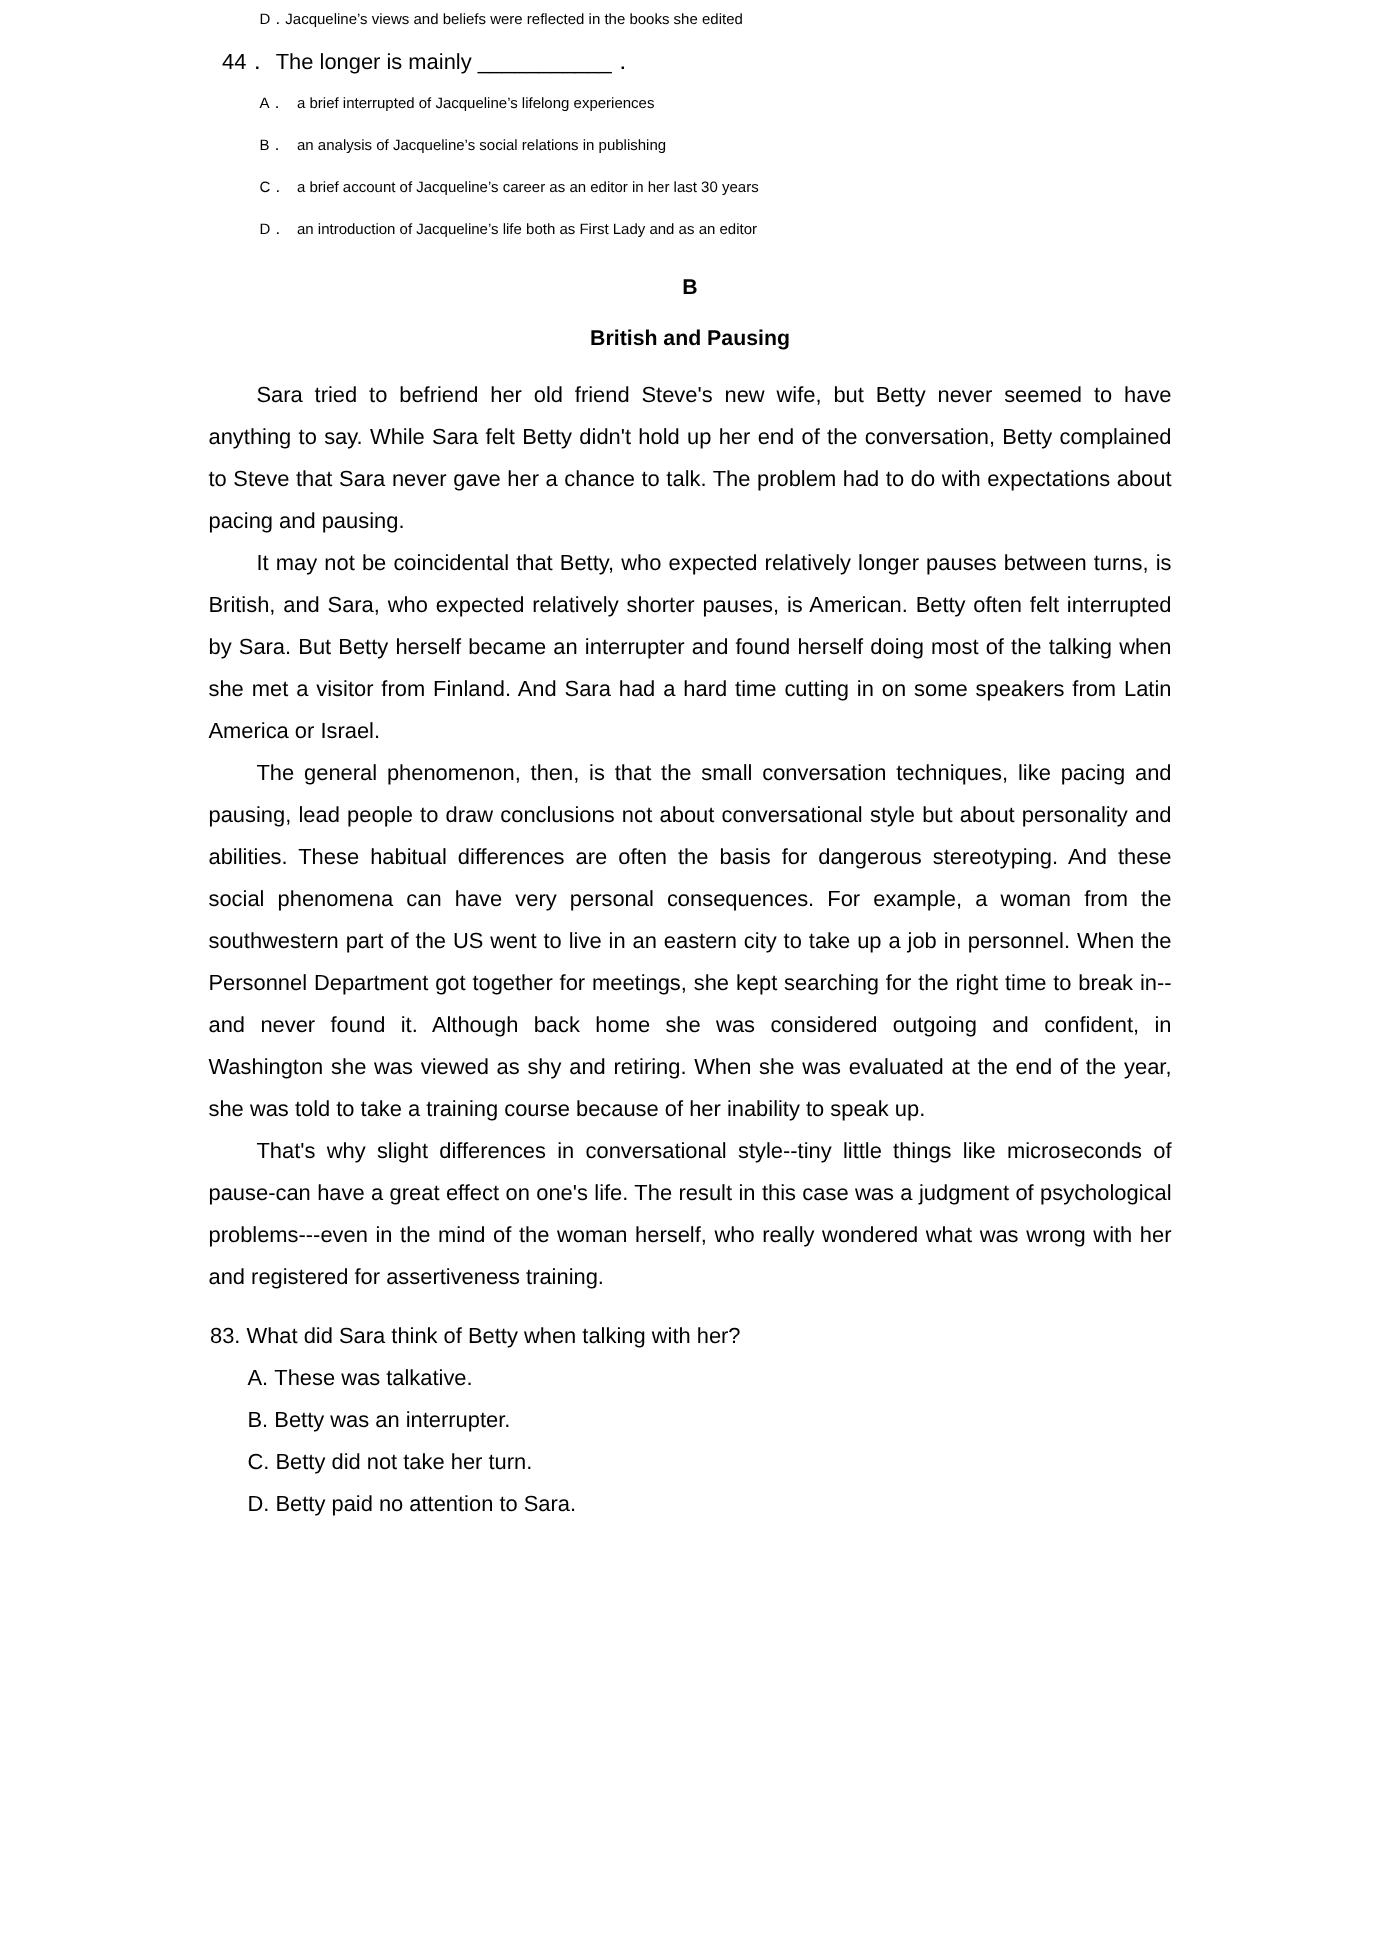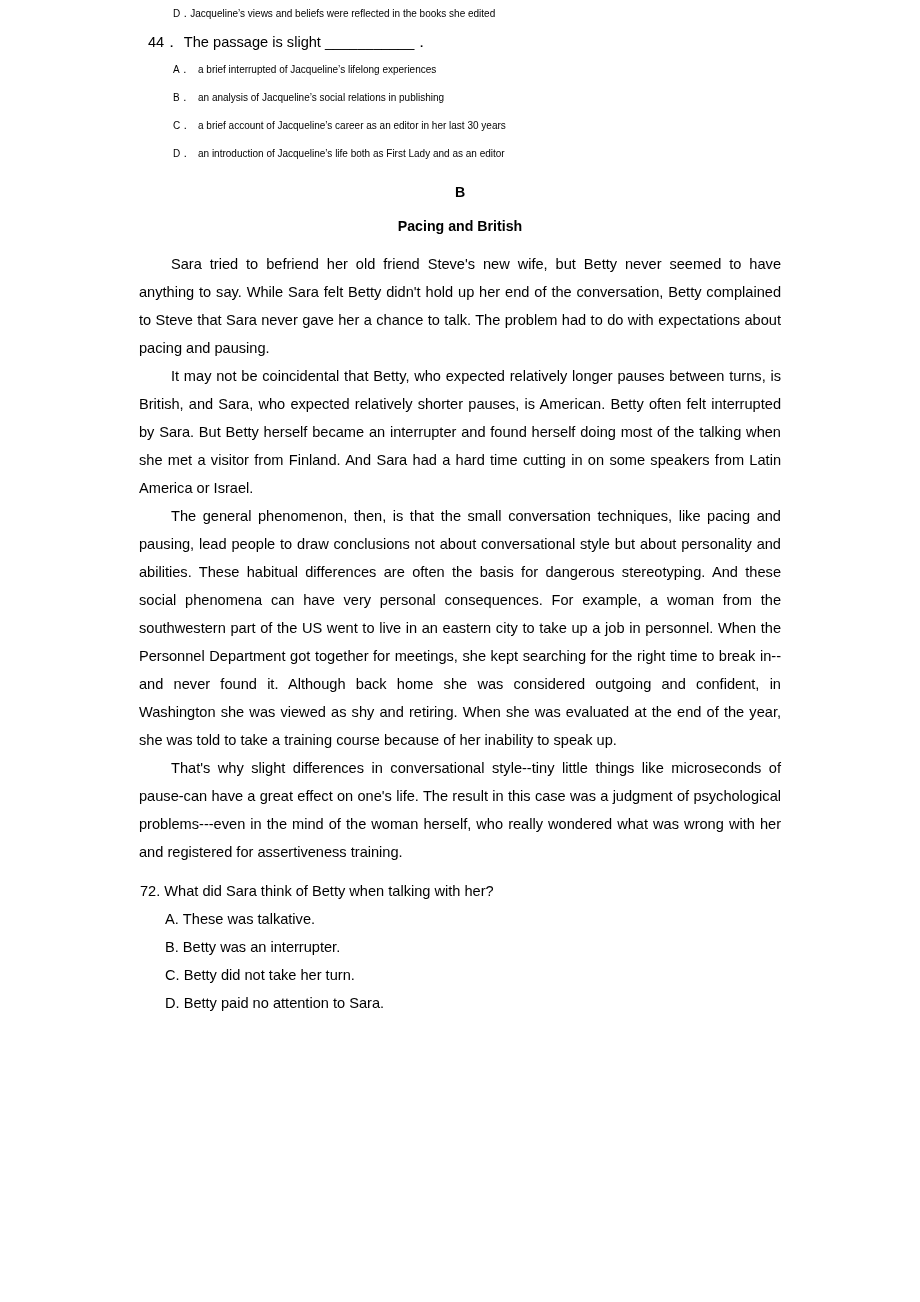--- a/index.html
+++ b/index.html
@@ -96,51 +96,51 @@
 <body>
 
 <div class="page">
   <div class="content">
 
     <div class="q-block">
 
       <div class="opt-44">D．Jacqueline’s views and beliefs were reflected in the books she edited</div>
 
       <div class="q-stem-44">
-        <span class="qnum">44．</span><span class="stem-text">The passage is slight</span>&nbsp;<span class="blank-line">___________</span><span>．</span>
+        <span class="qnum">44．</span><span class="stem-text">The longer is mainly</span>&nbsp;<span class="blank-line">___________</span><span>．</span>
       </div>
 
       <div class="opt-44">
         <span class="olabel">A．</span><span>a brief interrupted of Jacqueline’s lifelong experiences</span>
       </div>
       <div class="opt-44">
         <span class="olabel">B．</span><span>an analysis of Jacqueline’s social relations in publishing</span>
       </div>
       <div class="opt-44">
         <span class="olabel">C．</span><span>a brief account of Jacqueline’s career as an editor in her last 30 years</span>
       </div>
       <div class="opt-44">
         <span class="olabel">D．</span><span>an introduction of Jacqueline’s life both as First Lady and as an editor</span>
       </div>
     </div>
 
     <div class="section-letter">B</div>
-    <div class="passage-title">Pacing and British</div>
+    <div class="passage-title">British and Pausing</div>
 
     <div>
       <p class="para first">Sara tried to befriend her old friend Steve's new wife, but Betty never seemed to have anything to say. While Sara felt Betty didn't hold up her end of the conversation, Betty complained to Steve that Sara never gave her a chance to talk. The problem had to do with expectations about pacing and pausing.</p>
       <p class="para">It may not be coincidental that Betty, who expected relatively longer pauses between turns, is British, and Sara, who expected relatively shorter pauses, is American. Betty often felt interrupted by Sara. But Betty herself became an interrupter and found herself doing most of the talking when she met a visitor from Finland. And Sara had a hard time cutting in on some speakers from Latin America or Israel.</p>
       <p class="para">The general phenomenon, then, is that the small conversation techniques, like pacing and pausing, lead people to draw conclusions not about conversational style but about personality and abilities. These habitual differences are often the basis for dangerous stereotyping. And these social phenomena can have very personal consequences. For example, a woman from the southwestern part of the US went to live in an eastern city to take up a job in personnel. When the Personnel Department got together for meetings, she kept searching for the right time to break in--and never found it. Although back home she was considered outgoing and confident, in Washington she was viewed as shy and retiring. When she was evaluated at the end of the year, she was told to take a training course because of her inability to speak up.</p>
       <p class="para">That's why slight differences in conversational style--tiny little things like microseconds of pause-can have a great effect on one's life. The result in this case was a judgment of psychological problems---even in the mind of the woman herself, who really wondered what was wrong with her and registered for assertiveness training.</p>
     </div>
 
     <div class="spacer-q45"></div>
 
     <div class="q-block">
-      <div class="q-stem-45">72. What did Sara think of Betty when talking with her?</div>
+      <div class="q-stem-45">83. What did Sara think of Betty when talking with her?</div>
 
       <div class="opt-45">
         <span>A.</span>&nbsp;<span>These was talkative.</span>
       </div>
       <div class="opt-45">
         <span>B.</span>&nbsp;<span>Betty was an interrupter.</span>
       </div>
       <div class="opt-45">
         <span>C.</span>&nbsp;<span>Betty did not take her turn.</span>
       </div>

